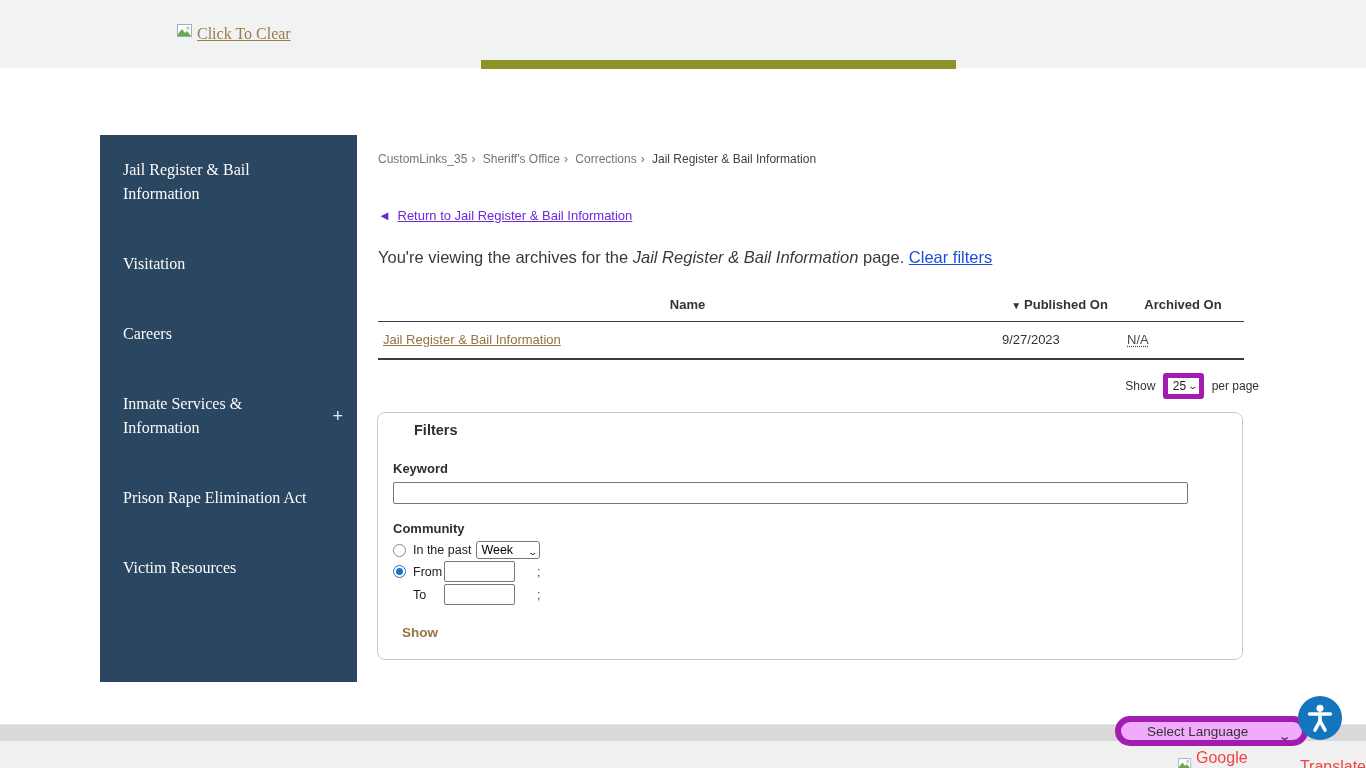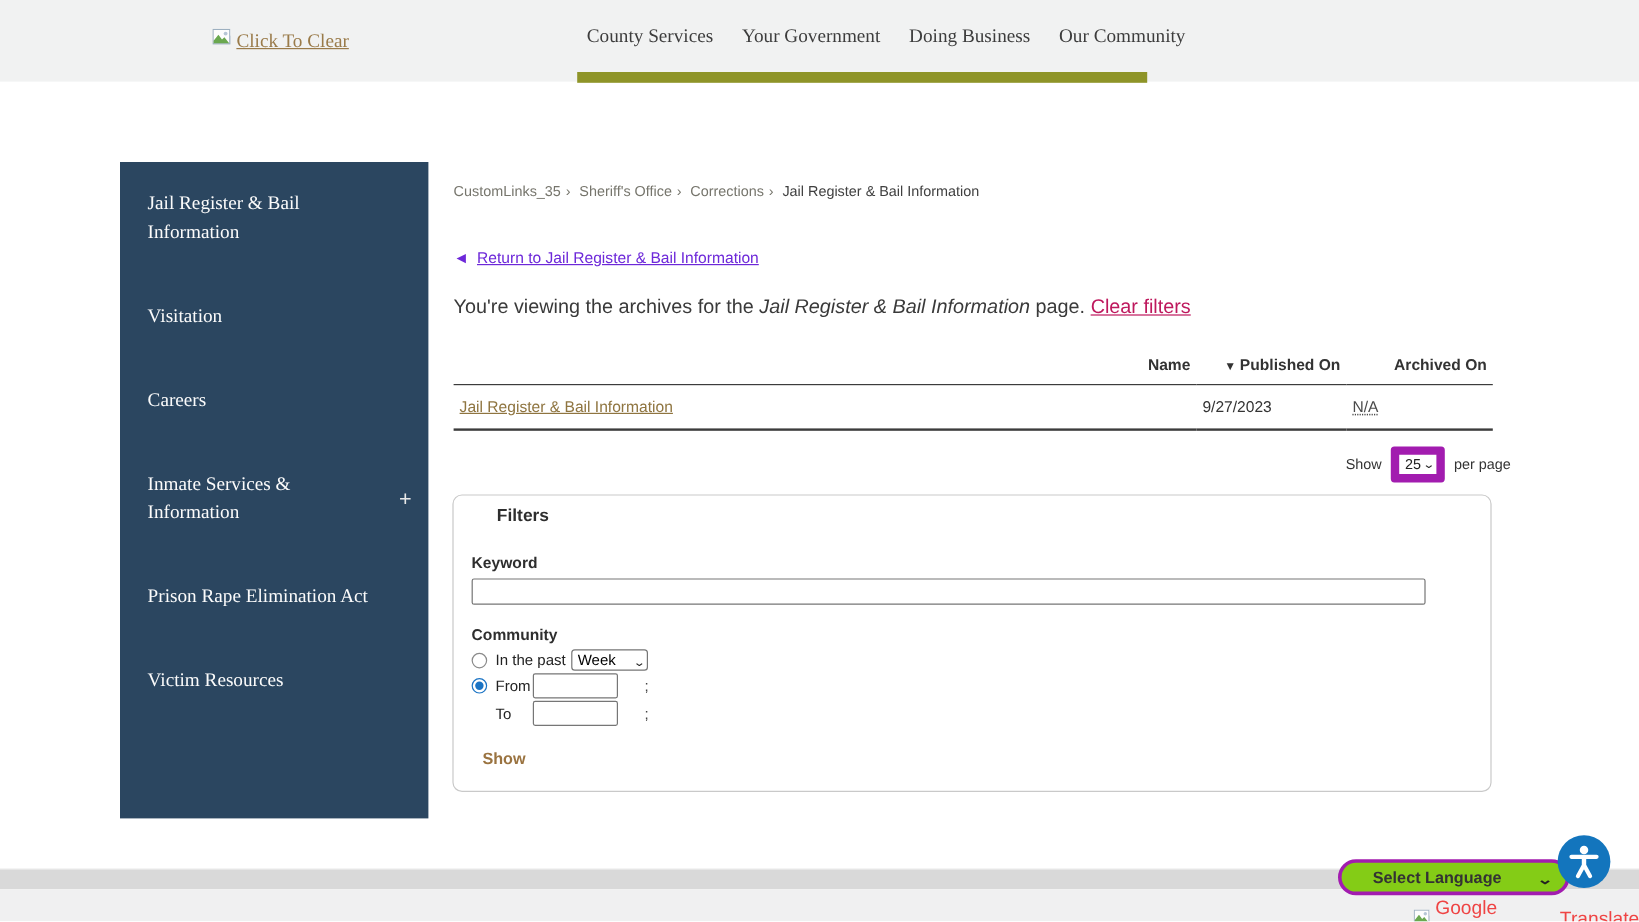--- a/index.html
+++ b/index.html
@@ -27,34 +27,34 @@
   .content { position:absolute; left:378px; top:152px; width:882px; }
   .breadcrumb { font-size:12px; color:#76756c; margin-bottom:40px; }
   .breadcrumb .crumb-link { color:#76756c; cursor:pointer; }
   .breadcrumb .sep { margin:0 4px; }
   .breadcrumb .current { color:#404040; }
   .return-link { display:inline-block; font-size:13px; color:#6d28d9; margin-bottom:25px; cursor:pointer; }
   .return-link .arrow { text-decoration:none; margin-right:3px; }
   .return-link .rl-text { text-decoration:underline; }
   .notice { font-size:16.5px; color:#3a3a3a; margin-bottom:22px; }
   .notice .page-name { font-style:italic; }
-  .clear-filters { color:#be185d; text-decoration:underline; cursor:pointer; }
+  .clear-filters { color:#1d4ed8; text-decoration:underline; cursor:pointer; }
 
   .arch-table { width:866px; border-collapse:collapse; font-size:13px; color:#333; }
-  .arch-table th { text-align:right; font-weight:bold; padding:8px 5px 9px 5px; border-bottom:1px solid #3c3c3c; }
+  .arch-table th { text-align:center; font-weight:bold; padding:8px 5px 9px 5px; border-bottom:1px solid #3c3c3c; }
   .arch-table td { padding:10px 5px 11px 5px; border-bottom:2px solid #3c3c3c; }
   .col-name { width:auto; }
   .col-pub { width:125px; }
   .col-arch { width:122px; }
   .row-link { color:#8f7540; text-decoration:underline; cursor:pointer; }
   .na-abbr { color:#4a4a4a; text-decoration:underline dotted; text-underline-offset:2px; cursor:help; }
   .sort-arrow { font-size:10px; margin-right:3px; }
 
   .show-line { width:881px; margin-top:13px; text-align:right; font-size:12px; color:#333; }
-  .mini-select { display:inline-flex; align-items:center; border:7px solid #a21caf; border-radius:3px;
+  .mini-select { display:inline-flex; align-items:center; border:5px solid #a21caf; border-radius:3px;
                  background:#fff; padding:1px 3px 1px 5px; margin:0 4px; cursor:pointer; }
   .mini-select select { appearance:none; -webkit-appearance:none; border:none; background:transparent;
                         font-size:12px; color:#222; padding-right:14px; cursor:pointer; font-family:"Liberation Sans",sans-serif; }
   .mini-select .caret { margin-left:-12px; pointer-events:none; font-size:9px; color:#222; transform:scaleX(1.4); }
 
   
   .filters-panel { position:absolute; left:377px; top:412px; width:866px; height:248px;
                    border:1px solid #c9c9c9; border-radius:8px; background:#fff; }
   .filters-title { position:absolute; left:36px; top:9px; font-size:14.5px; font-weight:bold; color:#2e2e2e; }
   .f-label { font-size:13px; font-weight:bold; color:#2e2e2e; }
@@ -77,22 +77,22 @@
   .date-input { width:71px; height:21px; border:1px solid #767676; border-radius:2px; font-size:12px; padding:0 4px; }
   .from-row .lbl { width:31px; display:inline-block; }
   .to-row .lbl { width:31px; display:inline-block; }
   .to-row { margin-left:20px; }
   .semi { margin-left:22px; color:#444; }
   .apply-btn { position:absolute; left:24px; top:212px; font-size:13.5px; font-weight:bold; color:#9a7340; cursor:pointer; background:none; border:none; font-family:"Liberation Sans",sans-serif; }
 
   
   .footer-strip { position:absolute; left:0; top:724px; width:1366px; height:17px; background:#d9d9d9; border-top:1px solid #e6e6e6; }
   .footer-base { position:absolute; left:0; top:741px; width:1366px; height:27px; background:#f0f0f1; }
-  .lang-pill { position:absolute; left:1115px; top:716px; width:193px; height:30px; background:#84cc16;
-               border:3px solid #a21caf; border-radius:15px; display:flex; align-items:center; cursor:pointer; z-index:5;font-weight:bold; }
+  .lang-pill { position:absolute; left:1115px; top:716px; width:193px; height:30px; background:#f0abfc;
+               border:6px solid #a21caf; border-radius:15px; display:flex; align-items:center; cursor:pointer; z-index:5; }
   .lang-pill .lang-text { margin-left:26px; font-size:13.5px; color:#333; }
   .lang-pill .caret { position:absolute; right:13px; top:8px; font-size:11px; color:#222; transform:scaleX(1.5); }
   .a11y-btn { position:absolute; left:1298px; top:696px; width:44px; height:44px; border-radius:50%;
               background:#1375bd; z-index:6; cursor:pointer; display:flex; align-items:center; justify-content:center; }
   .gt-line { position:absolute; left:1178px; top:749px; display:flex; align-items:center; gap:2px;
              font-size:16px; color:#ef4444; z-index:5; }
   .broken-img { display:inline-block; }
 </style>
 </head>
 <body>
@@ -104,26 +104,20 @@
       <span class="broken-img">
         <svg width="18" height="16" viewBox="0 0 18 16">
             <rect x="0.5" y="0.5" width="14" height="12" fill="#fdfdfd" stroke="#9db0c0"></rect>
             <path d="M1 10 L5 5 L8 9 L10 7 L14 12 L1 12 Z" fill="#6aa84f"></path>
             <circle cx="11" cy="4" r="1.6" fill="#b7c6d6"></circle>
             <path d="M15 0 L18 3 L15 6 Z" fill="#f1f2f2"></path>
           </svg>
       </span>
       <span>Click To Clear</span>
     </a>
-    <div class="top-nav">
-      <span class="nav-item">County Services</span>
-      <span class="nav-item">Your Government</span>
-      <span class="nav-item">Doing Business</span>
-      <span class="nav-item">Our Community</span>
-    </div>
     <div class="olive-bar"></div>
   </div>
 
   <nav class="sidebar">
     <div class="side-item"><span>Jail Register &amp; Bail Information</span></div>
     <div class="side-item"><span>Visitation</span></div>
     <div class="side-item"><span>Careers</span></div>
     <div class="side-item">
       <span>Inmate Services &amp; Information</span>
       <span class="expander">+</span>

